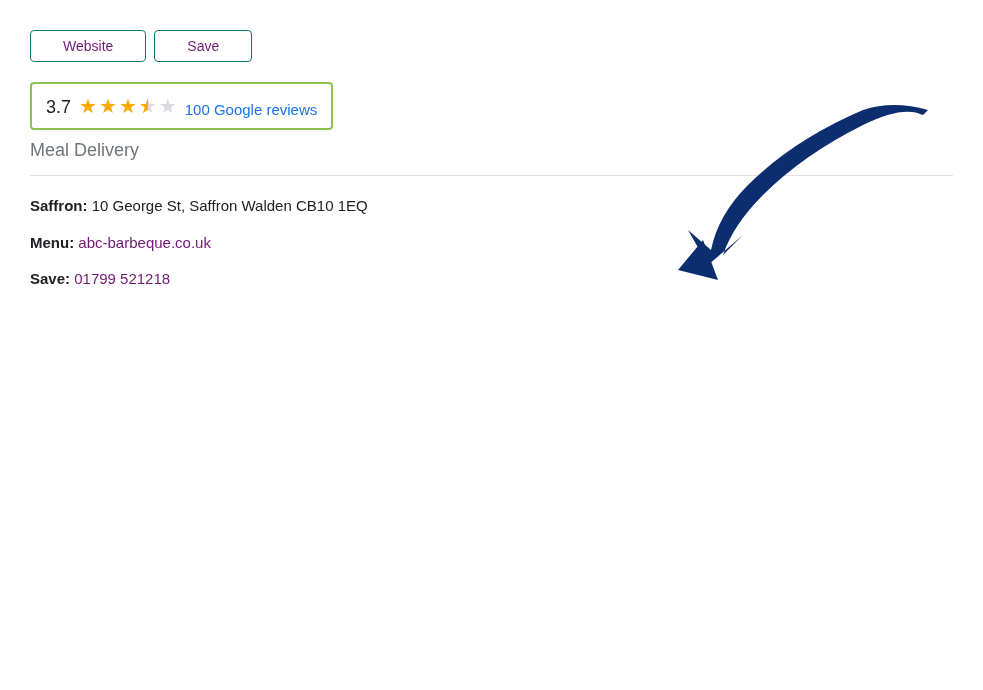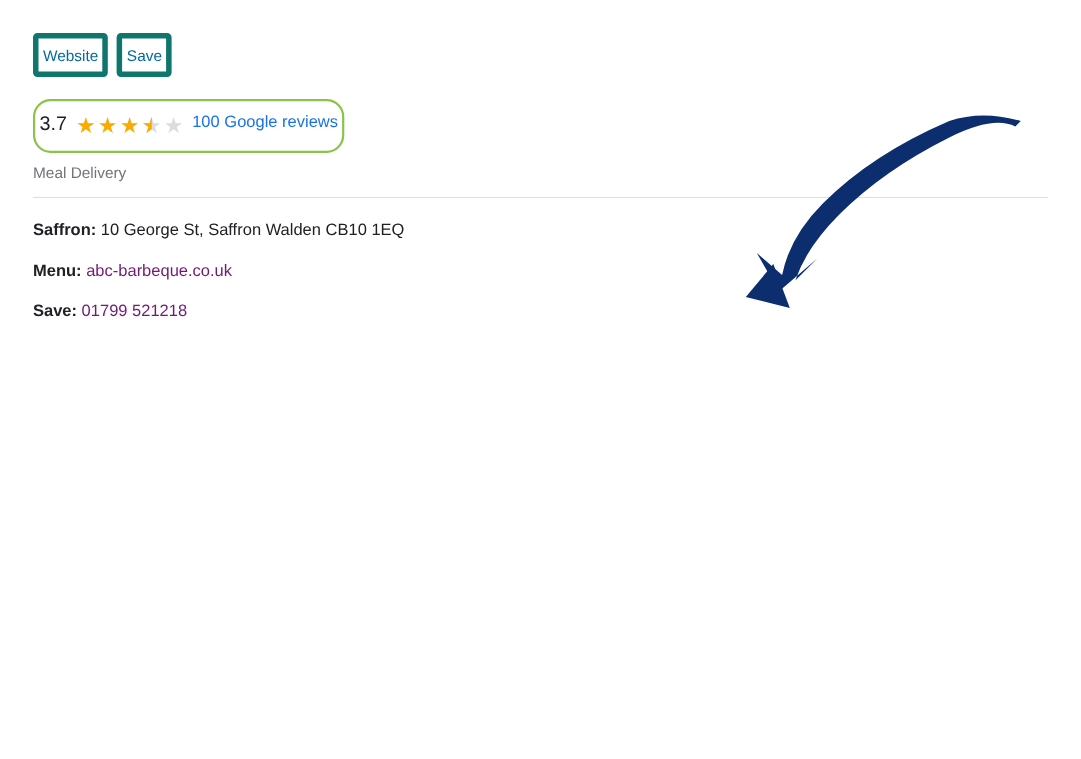--- a/index.html
+++ b/index.html
@@ -26,37 +26,37 @@
       letter-spacing: -0.5px;
     }
 
     .action-buttons {
       display: flex;
       gap: 8px;
       margin-bottom: 20px;
     }
 
     .action-btn {
-      border: 5px solid #0f766e;
+      border: 1px solid #0f766e;
       background: #fff;
-      color: #0369a1;
-      padding: 7px 4px;
+      color: #701a75;
+      padding: 7px 32px;
       font-size: 14px;
       border-radius: 4px;
       cursor: pointer;
       font-family: Arial, sans-serif;
     }
 
     .rating-box {
       display: inline-flex;
-      align-items: flex-start;
+      align-items: flex-end;
       gap: 8px;
       border: 2.5px solid #8bc34a;
-      border-radius: 16px;
-      padding: 10px 4px;
+      border-radius: 4px;
+      padding: 10px 14px;
       margin-bottom: 10px;
       background: #fff;
     }
 
     .rating-number {
       font-size: 18px;
       color: #202124;
       font-weight: 400;
     }
 
@@ -78,21 +78,21 @@
     }
 
     .review-link {
       color: #1a73e8;
       font-size: 15px;
       text-decoration: none;
       cursor: pointer;
     }
 
     .category-text {
-      font-size: 14px;
+      font-size: 18px;
       color: #70757a;
       margin-bottom: 0px;
     }
 
     .divider {
       border: none;
       border-top: 1px solid #e0e0e0;
       margin: 14px 0;
       width: 100%;
     }

